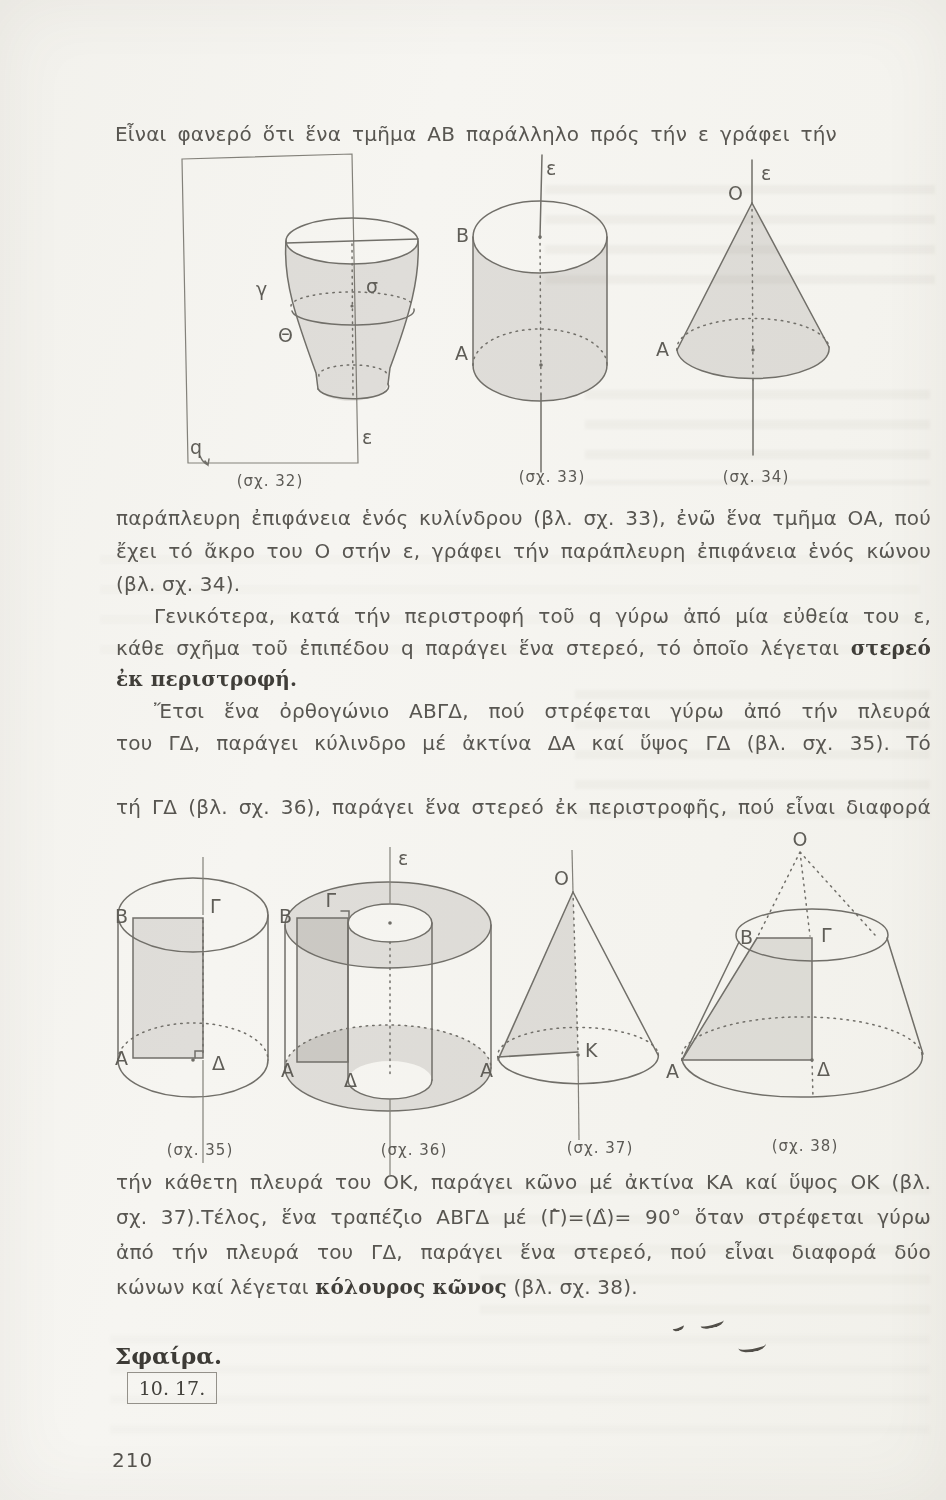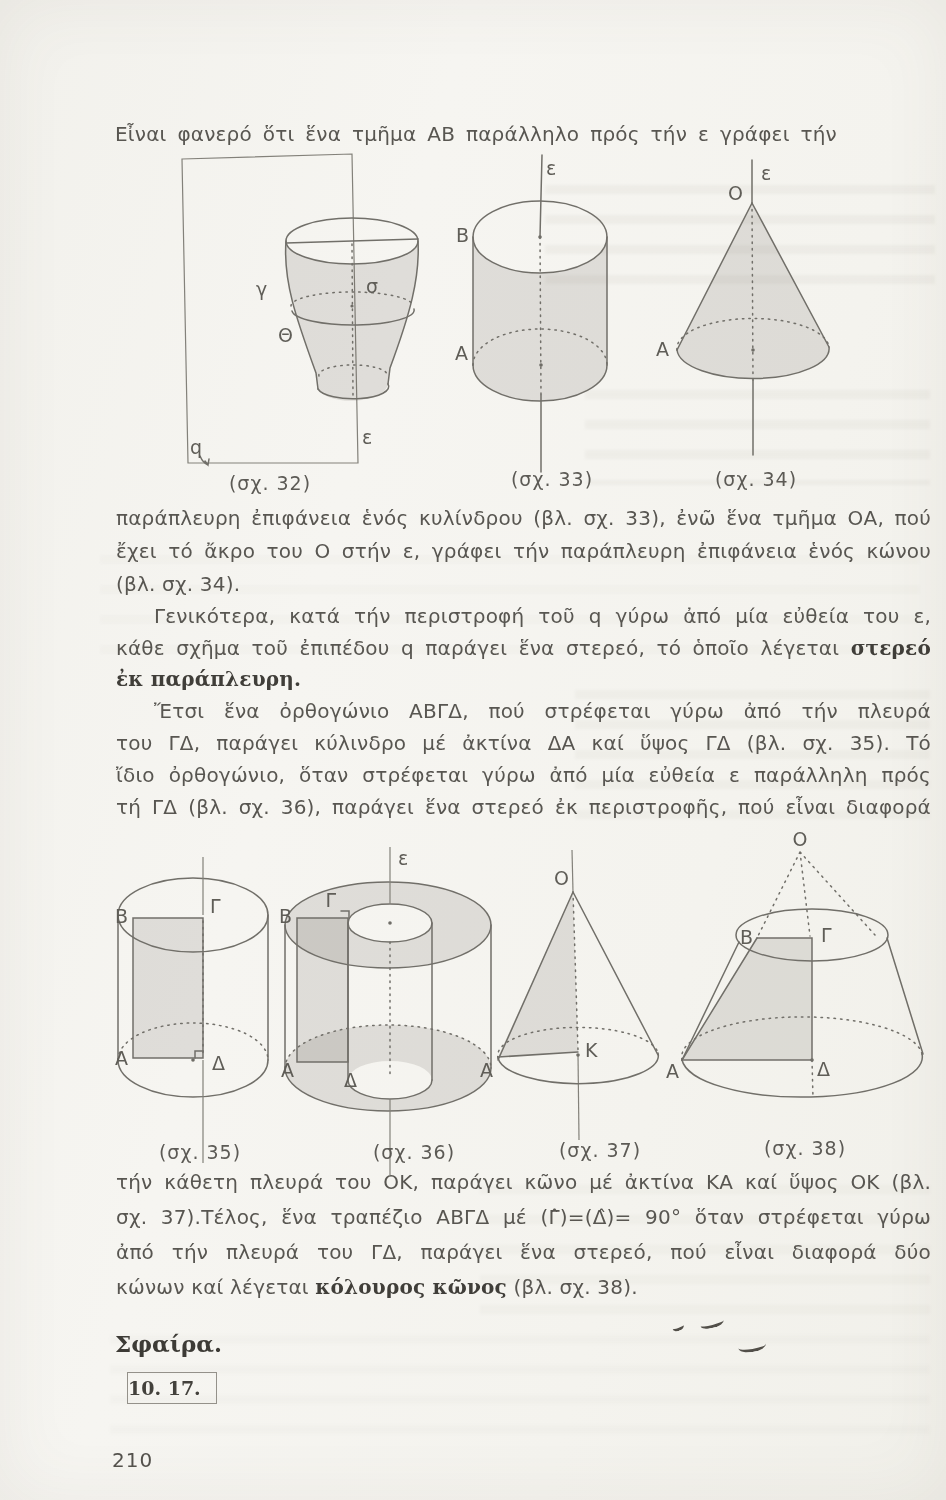--- a/index.html
+++ b/index.html
@@ -5,26 +5,26 @@
   html,body{margin:0;padding:0;background:#dddbd6;}
   .page{position:relative;width:946px;height:1500px;margin:0 auto;overflow:hidden;
         background:linear-gradient(105deg,#f2f1ec 0%,#f6f5f1 35%,#f4f3ee 70%,#f1f0ea 100%);
         font-family:"DejaVu Sans",sans-serif;color:#565550;}
   .page::after{content:"";position:absolute;inset:0;pointer-events:none;
         box-shadow:inset 0 0 70px rgba(95,88,75,.07);}
   .bl{position:absolute;font-size:20px;letter-spacing:.2px;line-height:30px;height:32px;
       overflow:hidden;white-space:normal;color:#585651;}
   .just{text-align:justify;text-align-last:justify;}
   .bser{font-family:"DejaVu Serif",serif;font-weight:bold;color:#403e39;}
-  .cap{position:absolute;transform:translateX(-50%);font-size:19px;letter-spacing:1px;
+  .cap{position:absolute;transform:translateX(-50%);font-size:15px;letter-spacing:1px;
        color:#5c5a55;white-space:nowrap;}
   .heading{position:absolute;font-family:"DejaVu Serif",serif;font-weight:bold;
-       font-size:23px;color:#3d3b36;}
+       font-size:23px;color:#3d3b36;margin-top:12px;}
   .refbox{position:absolute;border:1.5px solid #94918a;display:flex;align-items:center;
-       font-family:"DejaVu Serif",serif;font-weight:bold;
+       justify-content:center;font-family:"DejaVu Serif",serif;font-weight:normal;
        font-size:19px;color:#43413c;}
   .pageno{position:absolute;font-size:20px;color:#54524d;letter-spacing:1px;}
   .ghost{position:absolute;pointer-events:none;filter:blur(1.6px);
        background:repeating-linear-gradient(180deg,
          rgba(122,115,100,.11) 0px,rgba(122,115,100,.11) 9px,
          rgba(122,115,100,0) 9px,rgba(122,115,100,0) 30px);}
   .mark{position:absolute;border-bottom:3px solid #524f49;border-radius:70%;}
   svg.fig{position:absolute;overflow:visible;}
   .fig .ln{fill:none;stroke:#716f69;stroke-width:1.5;stroke-linecap:round;}
   .fig .thin{fill:none;stroke:#83817a;stroke-width:1.2;}
@@ -103,24 +103,23 @@
     <text x="108" y="42" text-anchor="end">O</text>
     <text x="34" y="198" text-anchor="end">A</text>
   </svg>
   <div class="cap" style="left:756px;top:468px">(σχ. 34)</div>
 
   <div class="bl just" style="left:116px;top:503px;width:815px">παράπλευρη ἐπιφάνεια ἑνός κυλίνδρου (βλ. σχ. 33), ἐνῶ ἕνα τμῆμα ΟΑ, πού</div>
   <div class="bl just" style="left:116px;top:536px;width:815px">ἔχει τό ἄκρο του Ο στήν ε, γράφει τήν παράπλευρη ἐπιφάνεια ἑνός κώνου</div>
   <div class="bl" style="left:116px;top:569px;width:815px">(βλ. σχ. 34).</div>
   <div class="bl just" style="left:116px;top:633px;width:815px"><span>κάθε σχῆμα τοῦ ἐπιπέδου q παράγει ἕνα στερεό, τό ὁποῖο λέγεται </span><span class="bser">στερεό</span></div>
   <div class="bl just" style="left:116px;top:601px;width:815px;text-indent:38px">Γενικότερα, κατά τήν περιστροφή τοῦ q γύρω ἀπό μία εὐθεία του ε,</div>
-  <div class="bl" style="left:116px;top:664px;width:815px"><span class="bser">ἐκ παράπλευρη.</span></div>
+  <div class="bl" style="left:116px;top:664px;width:815px"><span class="bser">ἐκ περιστροφή.</span></div>
   <div class="bl just" style="left:116px;top:696px;width:815px;text-indent:38px">Ἔτσι ἕνα ὀρθογώνιο ΑΒΓΔ, πού στρέφεται γύρω ἀπό τήν πλευρά</div>
   <div class="bl just" style="left:116px;top:728px;width:815px">του ΓΔ, παράγει κύλινδρο μέ ἀκτίνα ΔΑ καί ὕψος ΓΔ (βλ. σχ. 35). Τό</div>
-  <div class="bl just" style="left:116px;top:760px;width:815px">ἴδιο ὀρθογώνιο, ὅταν στρέφεται γύρω ἀπό μία εὐθεία ε παράλληλη πρός</div>
   <div class="bl just" style="left:116px;top:792px;width:815px">τή ΓΔ (βλ. σχ. 36), παράγει ἕνα στερεό ἐκ περιστροφῆς, πού εἶναι διαφορά</div>
 
   <svg class="fig" style="left:90px;top:855px" width="220" height="320" viewBox="0 0 220 320">
     <path class="shade" d="M43,63 L113,63 L113,203 L43,203 Z"></path>
     <ellipse class="ln" cx="103" cy="60" rx="75" ry="37"></ellipse>
     <path class="ln" d="M28,60 L28,205 M178,60 L178,205"></path>
     <path class="ln" d="M28,205 A75,37 0 0 0 178,205"></path>
     <path class="dot" d="M28,205 A75,37 0 0 1 178,205"></path>
     <path class="thin" d="M113,2 L113,60"></path>
     <path class="ln" d="M43,63 L113,63 L113,203 L43,203 Z"></path>

